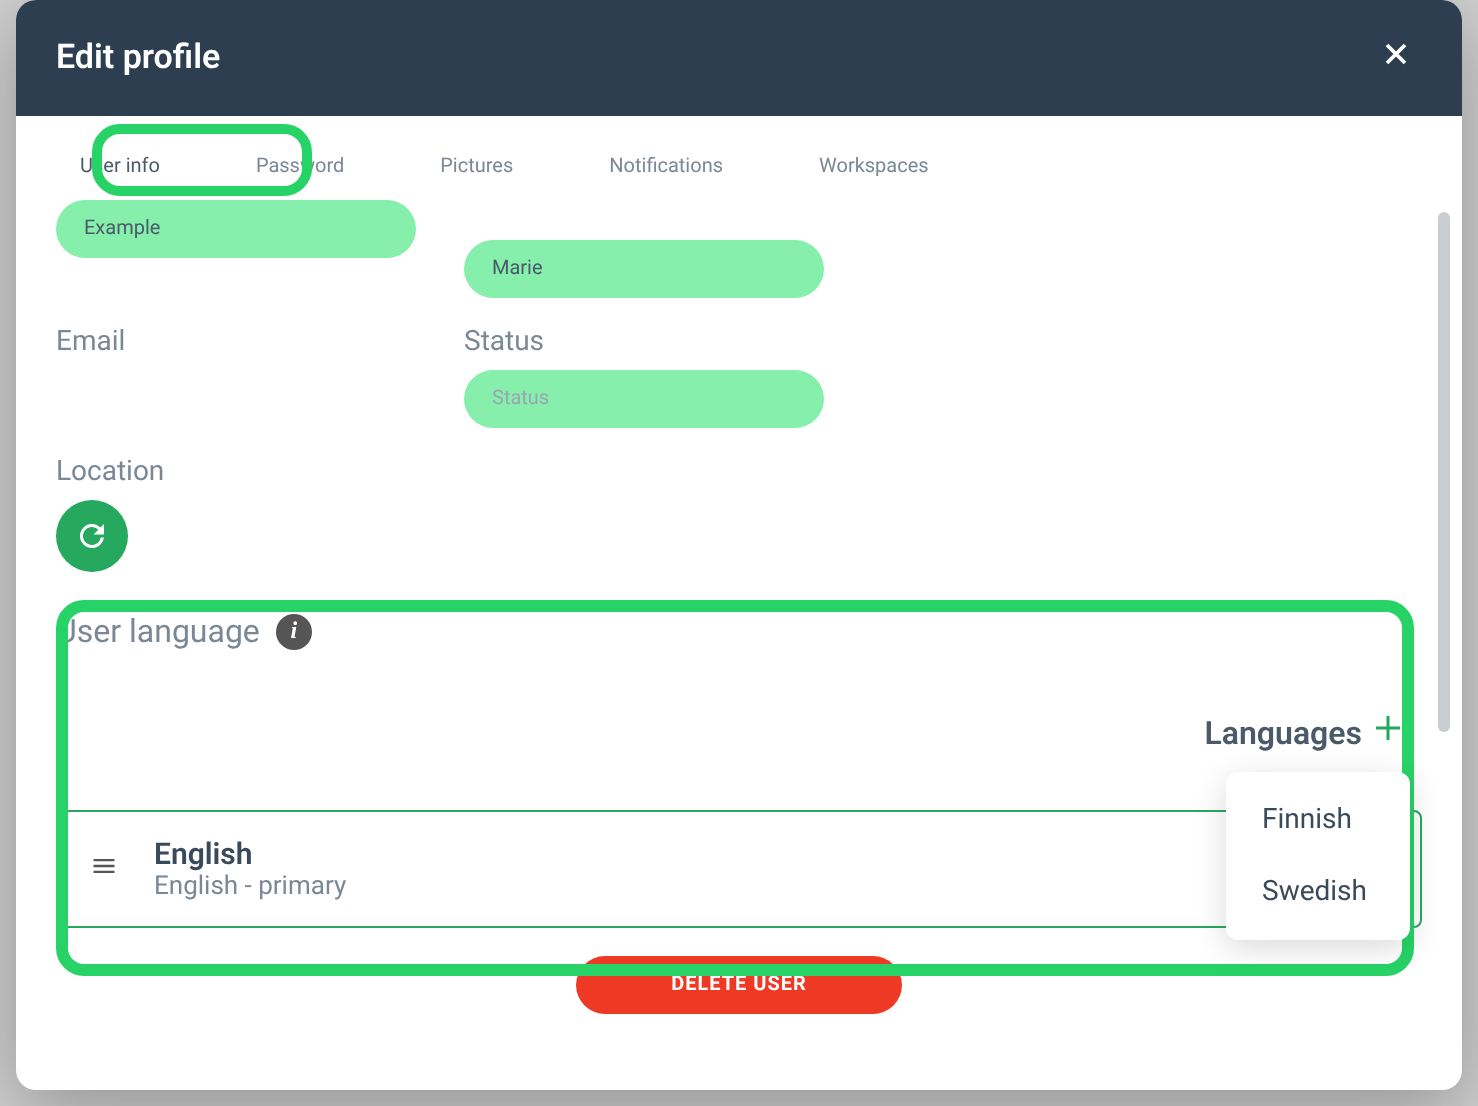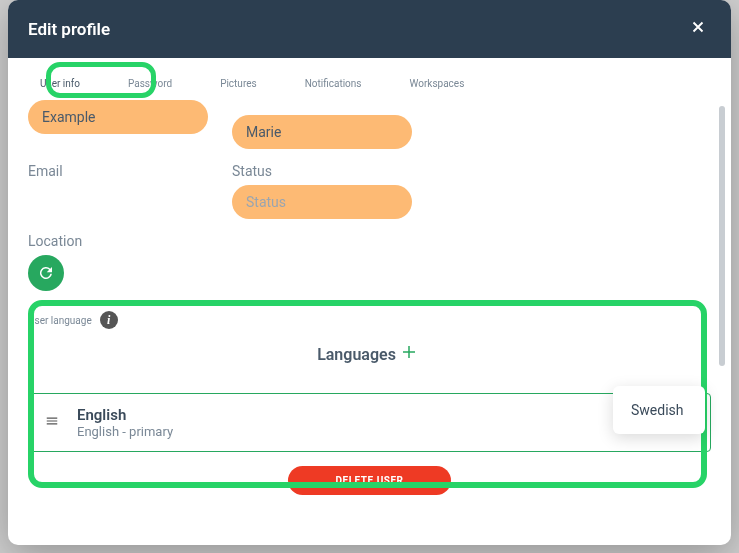--- a/index.html
+++ b/index.html
@@ -10,29 +10,29 @@
 .close-btn{color:#fff;cursor:pointer;padding:4px}
 .close-btn svg{width:18px;height:18px;stroke:#fff;stroke-width:2.5}
 .tabs{display:flex;padding:12px 18px 0;gap:20px;border-bottom:1px solid transparent}
 .tab{color:#7a8896;font-size:10px;padding:8px 14px;cursor:pointer}
 .tab.active{color:#4a5a6a}
 .tab-highlight{position:absolute;left:38px;top:62px;width:110px;height:36px;border:5px solid #27d367;border-radius:14px;pointer-events:none}
 .content{flex:1;overflow:auto;padding:0 20px;position:relative}
 .row{display:flex;gap:24px;margin-bottom:14px}
 .field{flex:1;max-width:180px}
 .field-label{color:#7a8896;font-size:14px;margin-bottom:6px;display:block}
-.input{width:100%;background:#fdba74;border:none;border-radius:18px;padding:9px 14px;font-size:14px;color:#4a5a6a}
+.input{width:100%;background:#86efac;border:none;border-radius:18px;padding:9px 14px;font-size:10px;color:#4a5a6a}
 .input::placeholder{color:#9aa5b0}
 .location-btn{width:36px;height:36px;border-radius:50%;background:#27a85f;display:flex;align-items:center;justify-content:center;cursor:pointer}
 .location-btn svg{width:18px;height:18px;fill:#fff}
 .lang-section-hl{position:absolute;left:20px;right:24px;top:300px;height:188px;border:6px solid #27d367;border-radius:14px;pointer-events:none}
 .lang-header{display:flex;align-items:center;gap:8px;margin-top:20px}
-.lang-header-label{color:#7a8896;font-size:10px}
+.lang-header-label{color:#7a8896;font-size:16px}
 .info-icon{width:18px;height:18px;border-radius:50%;background:#555;color:#fff;display:flex;align-items:center;justify-content:center;font-size:12px;font-style:italic;font-weight:bold;font-family:Georgia,serif}
-.lang-title-row{display:flex;align-items:center;justify-content:center;margin-top:10px;padding:0 4px}
+.lang-title-row{display:flex;align-items:center;justify-content:flex-end;margin-top:26px;padding:0 4px}
 .lang-title{font-size:16px;font-weight:600;color:#4a5a6a}
 .add-btn{cursor:pointer;padding:4px}
 .add-btn svg{width:18px;height:18px;stroke:#27a85f;stroke-width:2}
 .lang-item{border:1px solid #27a85f;border-radius:4px;padding:12px 16px;margin-top:24px;display:flex;align-items:center;gap:18px}
 .drag-icon svg{width:14px;height:14px;fill:#555}
 .lang-name{font-size:15px;font-weight:600;color:#3a4a5a}
 .lang-sub{font-size:13px;color:#7a8896}
 .dropdown{position:absolute;right:26px;top:386px;background:#fff;border-radius:6px;box-shadow:0 4px 16px rgba(0,0,0,0.15);padding:6px 0;z-index:10;min-width:92px}
 .dropdown-item{padding:10px 18px;font-size:14px;color:#3a4a5a;cursor:pointer}
 .delete-row{display:flex;justify-content:center;padding:14px 0 18px}
@@ -118,17 +118,18 @@
     </div>
 
     <div class="delete-row">
       <button class="delete-btn">DELETE USER</button>
     </div>
   </div>
 
   <div class="lang-section-hl"></div>
 
   <div class="dropdown">
+    <div class="dropdown-item">Finnish</div>
     <div class="dropdown-item">Swedish</div>
   </div>
 
   <div class="scrollbar-thumb"></div>
 </div>
 
 </body></html>

